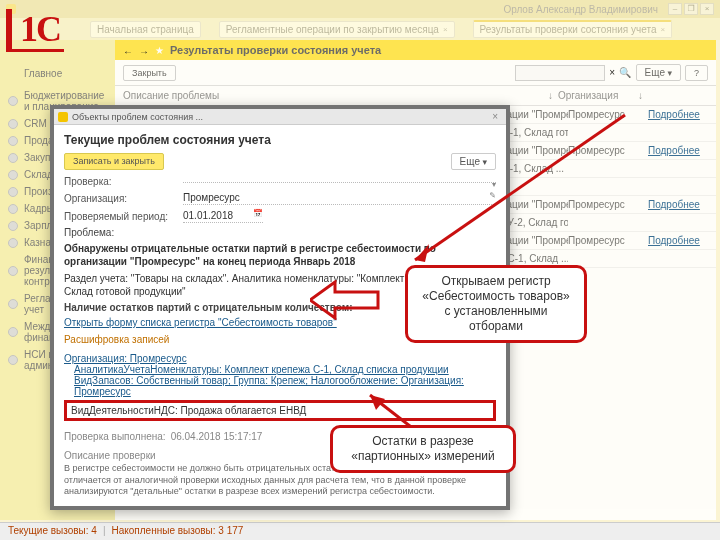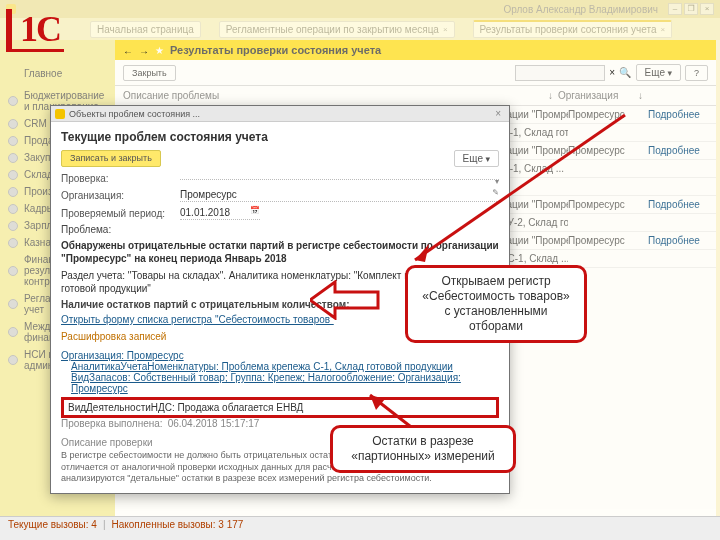--- a/index.html
+++ b/index.html
@@ -26,52 +26,52 @@
 .bar2{padding:4px 8px;border-bottom:1px solid #ddd;display:flex;gap:4px;align-items:center}
 .btn{background:#fff;border:1px solid #ccc;border-radius:2px;padding:2px 8px;font-size:9px;color:#555}
 .search{margin-left:auto;width:90px;height:16px;border:1px solid #ccc;background:#fafafa}
 .thead{display:flex;padding:4px 8px;border-bottom:1px solid #e0e0e0;font-size:9px;color:#888}
 .thead .c1{flex:1}
 .thead .c2{width:80px}
 .thead .c3{width:60px}
 .row{display:flex;padding:3px 8px;font-size:9px;color:#666;border-bottom:1px solid #f0f0f0}
 .row .c1{flex:1;white-space:nowrap;overflow:hidden}
 .row .c2{width:80px}
-.row .c3{width:60px;color:#1a5a8b;}
-
-
-.dialog{position:absolute;left:50px;top:105px;width:460px;background:#fff;border:1px solid #737373;box-shadow:0 3px 12px rgba(0,0,0,.3);z-index:10}
+.row .c3{width:60px;color:#1a5a8b;text-decoration:underline}
+
+
+.dialog{position:absolute;left:50px;top:105px;width:460px;background:#fff;border:4px solid #737373;box-shadow:0 3px 12px rgba(0,0,0,.3);z-index:10}
 .dlg-titlebar{background:#e8e8e8;border-bottom:1px solid #ccc;display:flex;align-items:center;padding:2px 4px;gap:4px}
 .dlg-ico{width:10px;height:10px;background:#f4c400;border-radius:2px}
 .dlg-title{font-size:9px;color:#555}
 .dlg-close{margin-left:auto;font-size:10px;color:#888;padding:0 4px}
 .dlg-body{padding:8px 10px;font-size:9px;color:#444}
 .dlg-h{font-size:12px;font-weight:bold;margin-bottom:6px;color:#333}
 .frow{display:flex;align-items:center;margin:4px 0;gap:4px}
 .frow .lab{width:115px;color:#555}
 .frow .val{flex:1;border-bottom:1px dotted #bbb;padding:1px 0;color:#333;position:relative}
 .val .ctrl{position:absolute;right:0;top:0;font-size:8px;color:#888}
 .block{margin:4px 0}
 .prob{color:#333;line-height:1.3}
 .bold{font-weight:bold}
 .link{color:#1a5a8b;text-decoration:underline;cursor:pointer}
 .grp-h{color:#c07000;margin:6px 0 8px}
 .redbox{border:3px solid #c81010;padding:2px 4px;margin-top:3px;color:#333;font-size:10px}
-.pv{color:#888;font-size:9px}
+.pv{color:#888;margin-top:10px;font-size:9px}
 .desc-h{color:#888;margin-top:8px}
 .desc{color:#666;font-size:9px;line-height:1.3;margin-top:2px}
 
 
 .callout{position:absolute;background:#fff;border:3px solid #c81010;border-radius:10px;padding:6px 10px;z-index:20;text-align:center;font-size:12px;color:#333;line-height:1.25}
 .arrow1{position:absolute;z-index:19}
 .arrow-line{stroke:#c81010;stroke-width:3;fill:none}
 .arrow-head{fill:#c81010}
 .block-arrow{position:absolute;z-index:19}
 
-.statusbar{position:absolute;left:0;right:0;bottom:0;height:24px;background:#eee;border-top:1px solid #ccc;font-size:9px;padding:2px 8px;color:#b04000;z-index:5;display:flex;gap:6px}
+.statusbar{position:absolute;left:0;right:0;bottom:0;height:18px;background:#eee;border-top:1px solid #ccc;font-size:9px;padding:2px 8px;color:#b04000;z-index:5;display:flex;gap:6px}
 .statusbar .s1{color:#b04000}
 .statusbar .sep{color:#aaa}
 .statusbar .s2{color:#b04000}
 </style>
 </head>
 <body>
 
 <div class="overlay"></div>
 
 <div class="titlebar">
@@ -251,21 +251,21 @@
         <div class="lab">Проверяемый период:</div>
         <div class="val" style="flex:0 0 80px"><span>01.01.2018</span><span class="ctrl">📅</span></div>
       </div>
     <div class="block"><span class="lab">Проблема:</span></div>
     <div class="block prob"><span class="bold">Обнаружены отрицательные остатки партий в регистре себестоимости по организации "Промресурс" на конец периода Январь 2018</span></div>
     <div class="block prob">Раздел учета: "Товары на складах". Аналитика номенклатуры: "Комплект крепежа С-1, Склад готовой продукции"</div>
     <div class="block bold">Наличие остатков партий с отрицательным количеством:</div>
     <div class="block link">Открыть форму списка регистра "Себестоимость товаров"</div>
     <div class="grp-h">Расшифровка записей</div>
     <div class="link" style="text-decoration:underline">Организация: Промресурс</div>
-    <div class="link" style="margin-left:10px">АналитикаУчетаНоменклатуры: Проблема крепежа С-1, Склад готовой продукции</div>
+    <div class="link" style="margin-left:10px">АналитикаУчетаНоменклатуры: Комплект крепежа С-1, Склад списка продукции</div>
     <div class="link" style="margin-left:10px">ВидЗапасов: Собственный товар; Группа: Крепеж; Налогообложение: Организация: Промресурс</div>
     <div class="redbox">ВидДеятельностиНДС: Продажа облагается ЕНВД</div>
     <div class="pv"><span>Проверка выполнена:</span>&nbsp;&nbsp;<span>06.04.2018 15:17:17</span></div>
     <div class="desc-h">Описание проверки</div>
     <div class="desc">В регистре себестоимости не должно быть отрицательных остатков в разрезе партий. Проверка отличается от аналогичной проверки исходных данных для расчета тем, что в данной проверке анализируются "детальные" остатки в разрезе всех измерений регистра себестоимости.</div>
   </div>
 </div>
 
 <div class="callout" style="left:405px;top:265px;width:182px">Открываем регистр «Себестоимость товаров» с установленными отборами</div>
 <svg class="arrow1" style="left:395px;top:110px" width="240" height="160">

